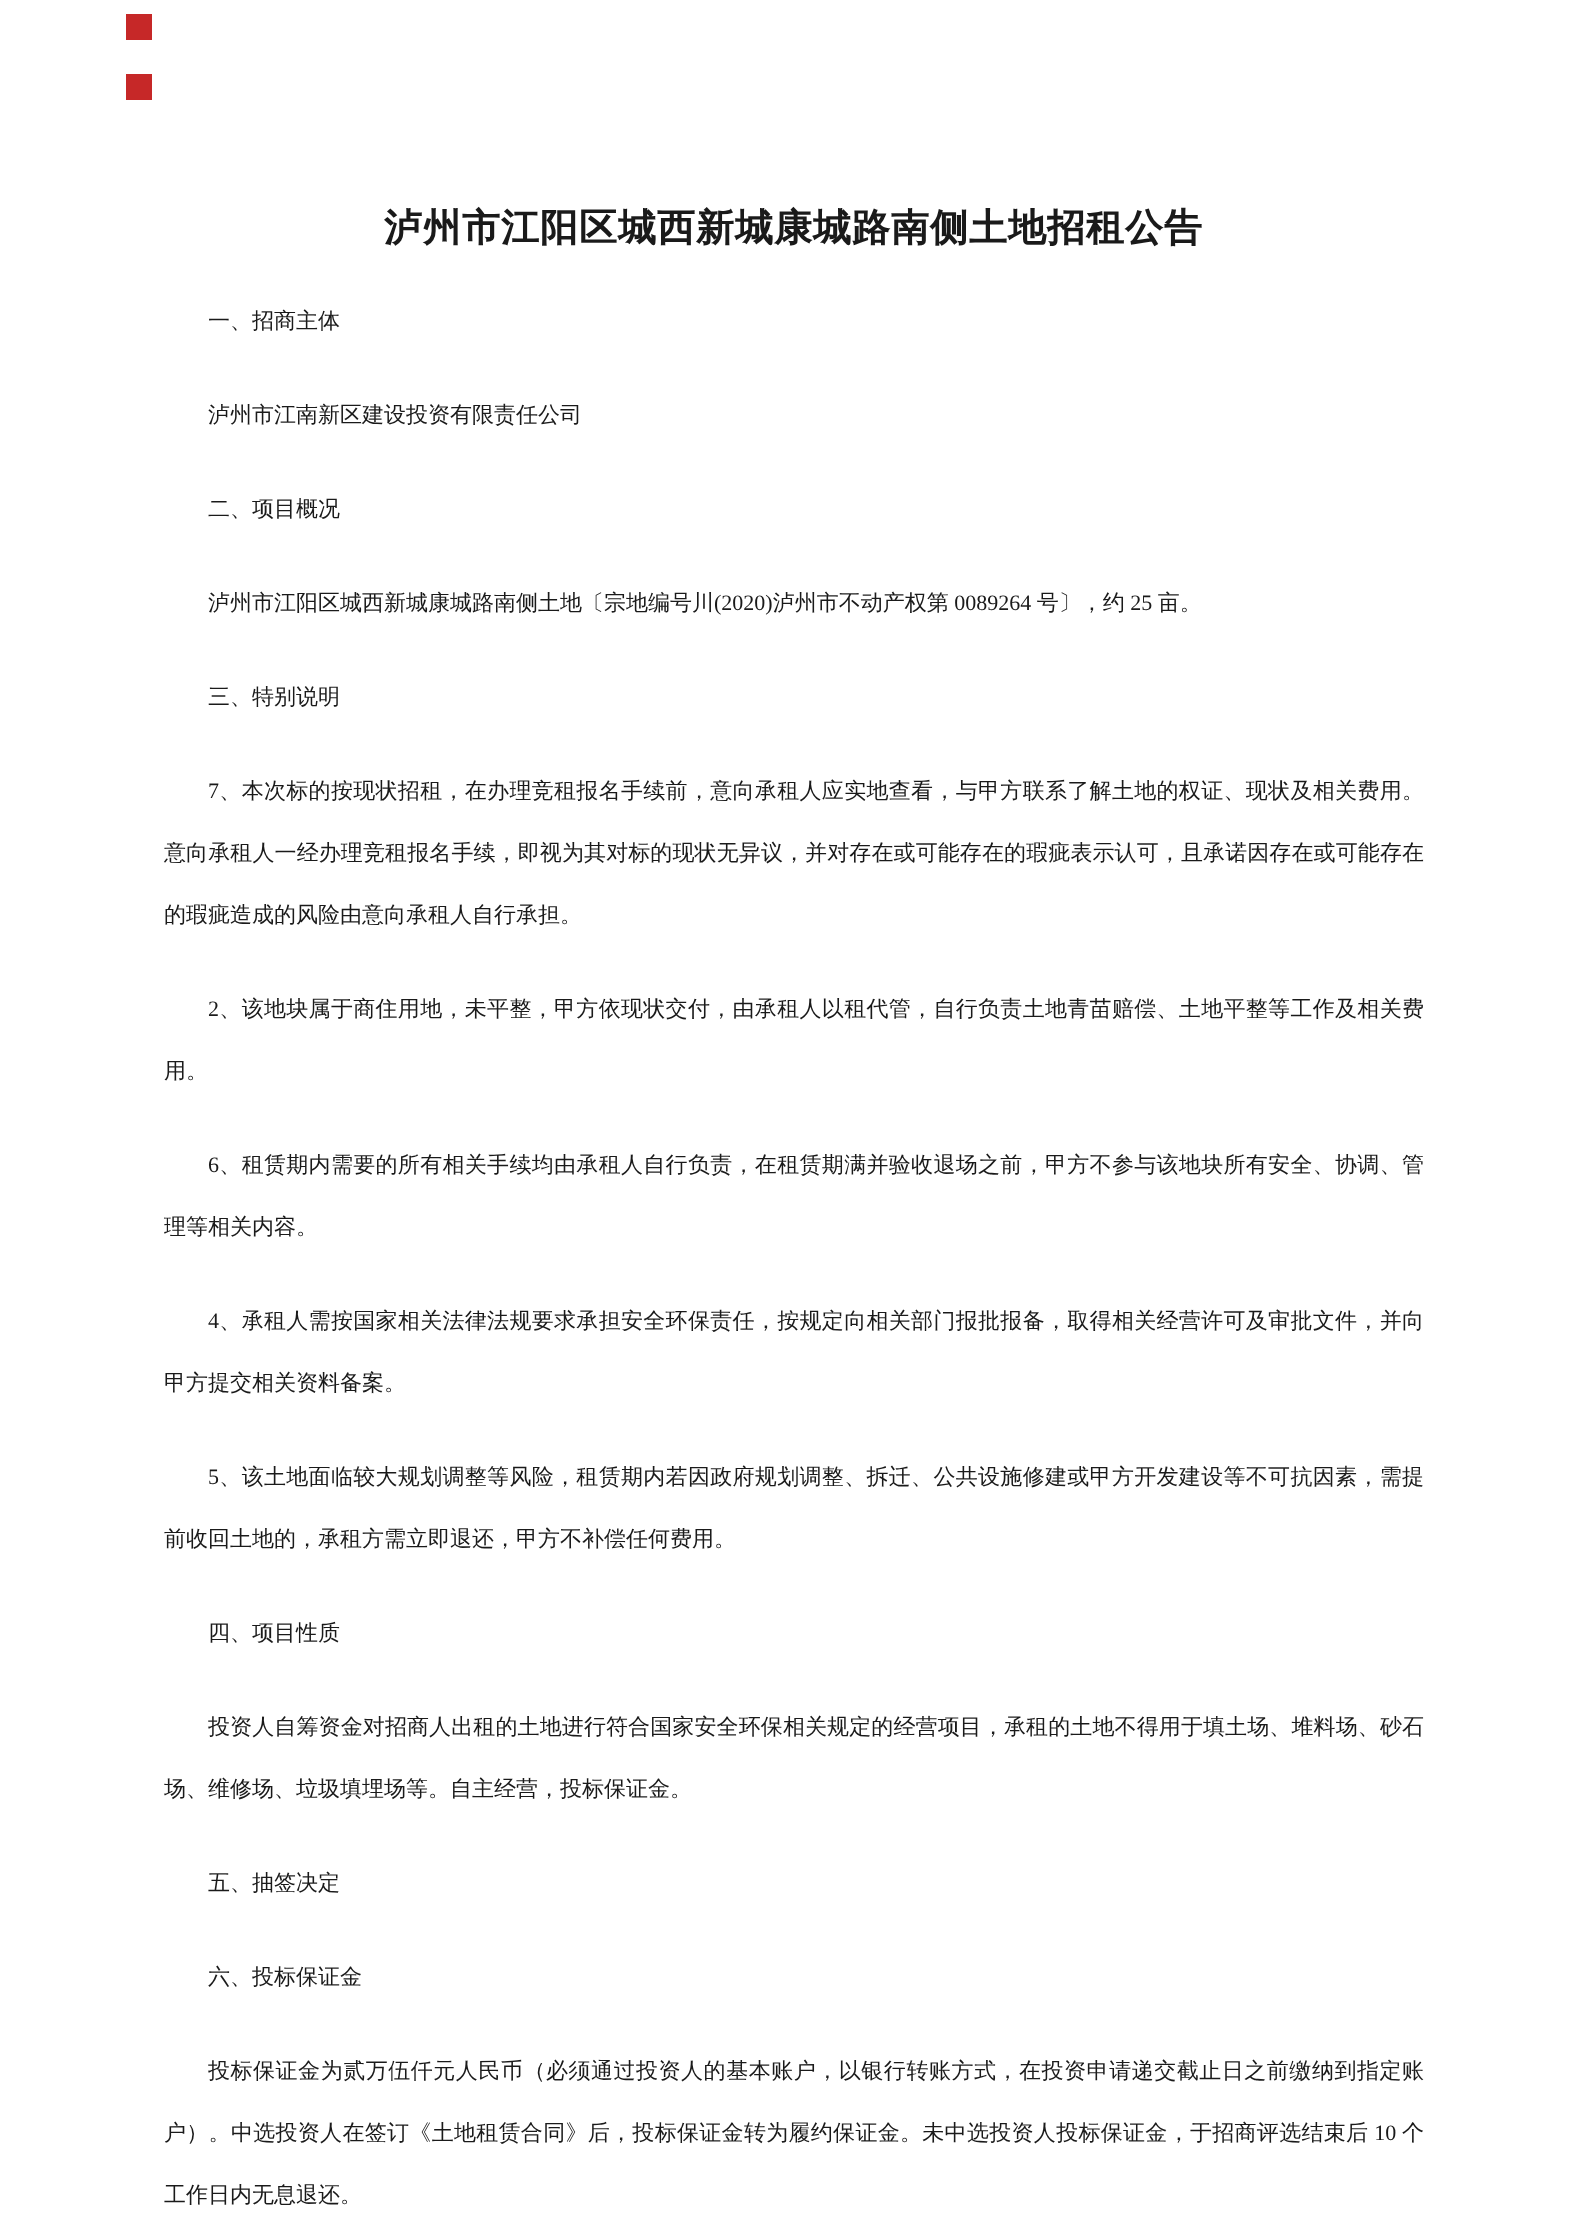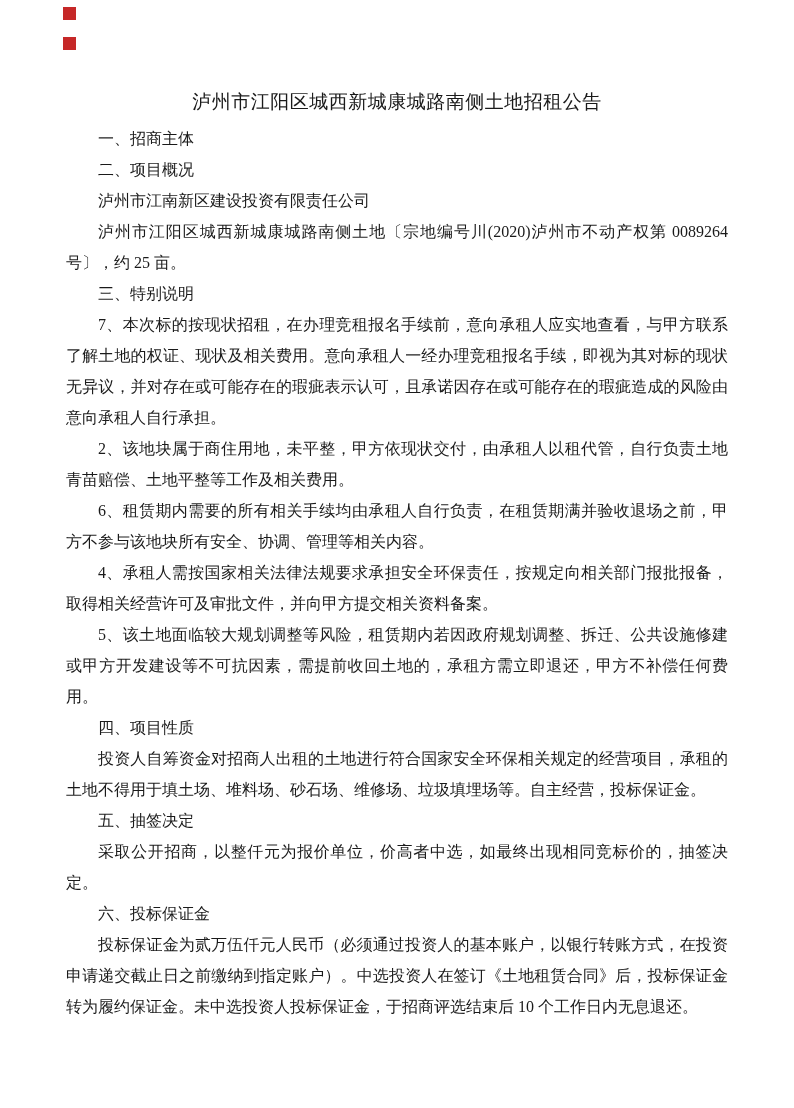--- a/index.html
+++ b/index.html
@@ -26,56 +26,55 @@
   }
   .marker {
     position: absolute;
     width: 13px;
     height: 13px;
     left: 63px;
   }
   .marker-1 { top: 7px; }
   .marker-2 { top: 37px; }
   .doc-title {
-    margin: 0 0 6px 0;
+    margin: 13px 0 6px 0;
     font-size: 19px;
-    font-weight: 400;
+    font-weight: 700;
     line-height: 31px;
     text-align: center;
     letter-spacing: 0.5px;
   }
   p.line {
-    margin: 0;
-    font-size: 16px;
+    margin: 16px;
+    font-size: 11px;
     line-height: 31px;
     text-indent: 2em;
     text-align: justify;
     word-break: break-all;
   }
 </style>
 </head>
 <body>
 
 <div class="page">
 
   <div class="marker marker-1" style="background: rgb(198, 40, 40);"></div>
   <div class="marker marker-2" style="background: rgb(198, 40, 40);"></div>
 
   <h1 class="doc-title">泸州市江阳区城西新城康城路南侧土地招租公告</h1>
 
   <p class="line">一、招商主体</p>
+  <p class="line">泸州市江南新区建设投资有限责任公司</p>
   <p class="line">二、项目概况</p>
-  <p class="line">泸州市江南新区建设投资有限责任公司</p>
   <p class="line">泸州市江阳区城西新城康城路南侧土地〔宗地编号川(2020)泸州市不动产权第 0089264 号〕，约 25 亩。</p>
   <p class="line">三、特别说明</p>
   <p class="line">7、本次标的按现状招租，在办理竞租报名手续前，意向承租人应实地查看，与甲方联系了解土地的权证、现状及相关费用。意向承租人一经办理竞租报名手续，即视为其对标的现状无异议，并对存在或可能存在的瑕疵表示认可，且承诺因存在或可能存在的瑕疵造成的风险由意向承租人自行承担。</p>
   <p class="line">2、该地块属于商住用地，未平整，甲方依现状交付，由承租人以租代管，自行负责土地青苗赔偿、土地平整等工作及相关费用。</p>
   <p class="line">6、租赁期内需要的所有相关手续均由承租人自行负责，在租赁期满并验收退场之前，甲方不参与该地块所有安全、协调、管理等相关内容。</p>
   <p class="line">4、承租人需按国家相关法律法规要求承担安全环保责任，按规定向相关部门报批报备，取得相关经营许可及审批文件，并向甲方提交相关资料备案。</p>
   <p class="line">5、该土地面临较大规划调整等风险，租赁期内若因政府规划调整、拆迁、公共设施修建或甲方开发建设等不可抗因素，需提前收回土地的，承租方需立即退还，甲方不补偿任何费用。</p>
   <p class="line">四、项目性质</p>
   <p class="line">投资人自筹资金对招商人出租的土地进行符合国家安全环保相关规定的经营项目，承租的土地不得用于填土场、堆料场、砂石场、维修场、垃圾填埋场等。自主经营，投标保证金。</p>
   <p class="line">五、抽签决定</p>
-  <p class="line">采取公开招商，以整仟元为报价单位，价高者中选，如最终出现相同竞标价的，抽签决定。</p>
   <p class="line">六、投标保证金</p>
   <p class="line">投标保证金为贰万伍仟元人民币（必须通过投资人的基本账户，以银行转账方式，在投资申请递交截止日之前缴纳到指定账户）。中选投资人在签订《土地租赁合同》后，投标保证金转为履约保证金。未中选投资人投标保证金，于招商评选结束后 10 个工作日内无息退还。</p>
 
 </div>
 
 </body></html>

